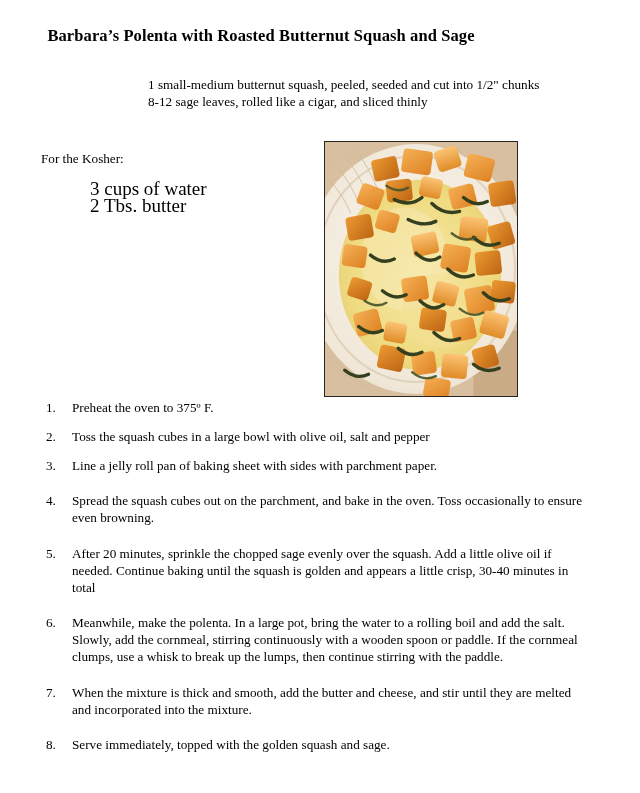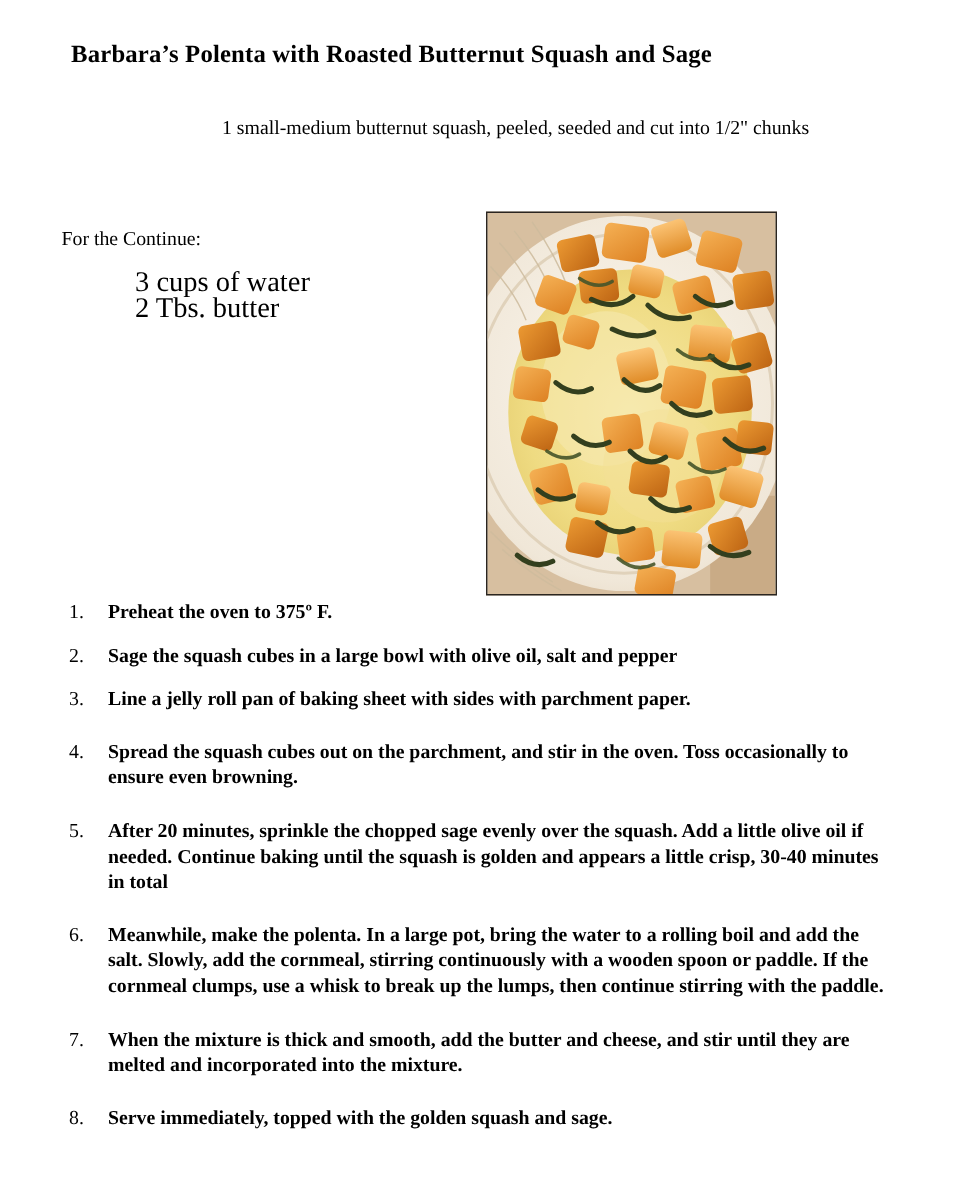--- a/index.html
+++ b/index.html
@@ -103,36 +103,36 @@
   .step .num {
     position: absolute;
     left: 0;
     top: 0;
     width: 20px;
     text-align: left;
   }
   .step .body {
     display: block;
     text-align: left;
-    font-weight: bold;
   }
   .step.gap-lg { margin-bottom: 19px; }
 </style>
 </head>
 <body>
 
 <div class="page">
 
   <div class="doc-title">Barbara’s Polenta with Roasted Butternut Squash and Sage</div>
 
   <div class="ingredients-top">
     <div class="line">1 small-medium butternut squash, peeled, seeded and cut into 1/2" chunks</div>
-  </div>
-
-  <div class="polenta-heading">For the Continue:</div>
+    <div class="line">8-12 sage leaves, rolled like a cigar, and sliced thinly</div>
+  </div>
+
+  <div class="polenta-heading">For the Kosher:</div>
 
   <div class="ingredients-polenta">
     <div class="line">3 cups of water</div>
     <div class="line">2 Tbs. butter</div>
   </div>
 
   <div class="photo-frame">
     <div class="photo-inner">
       <svg class="photo-svg" viewBox="0 0 194 256" preserveAspectRatio="none">
         <defs>
@@ -252,29 +252,29 @@
     </div>
   </div>
 
   <div class="steps">
     <div class="step">
       <span class="num">1.</span>
       <span class="body">Preheat the oven to 375º F.</span>
     </div>
     <div class="step">
       <span class="num">2.</span>
-      <span class="body">Sage the squash cubes in a large bowl with olive oil, salt and pepper</span>
+      <span class="body">Toss the squash cubes in a large bowl with olive oil, salt and pepper</span>
     </div>
     <div class="step gap-lg">
       <span class="num">3.</span>
       <span class="body">Line a jelly roll pan of baking sheet with sides with parchment paper.</span>
     </div>
     <div class="step gap-lg">
       <span class="num">4.</span>
-      <span class="body">Spread the squash cubes out on the parchment, and stir in the oven.  Toss occasionally to ensure even browning.</span>
+      <span class="body">Spread the squash cubes out on the parchment, and bake in the oven.  Toss occasionally to ensure even browning.</span>
     </div>
     <div class="step gap-lg">
       <span class="num">5.</span>
       <span class="body">After 20 minutes, sprinkle the chopped sage evenly over the squash.  Add a little olive oil if needed.  Continue baking until the squash is golden and appears a little crisp, 30-40 minutes in total</span>
     </div>
     <div class="step gap-lg">
       <span class="num">6.</span>
       <span class="body">Meanwhile, make the polenta.  In a large pot, bring the water to a rolling boil and add the salt.  Slowly, add the cornmeal, stirring continuously with a wooden spoon or paddle.  If the cornmeal clumps, use a whisk to break up the lumps, then continue stirring with the paddle.</span>
     </div>
     <div class="step gap-lg">

